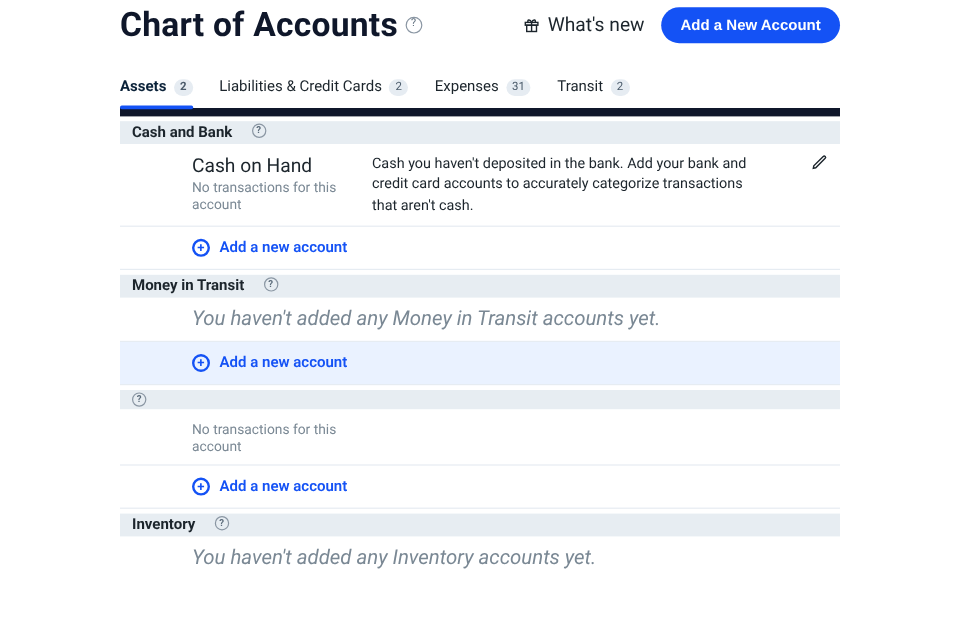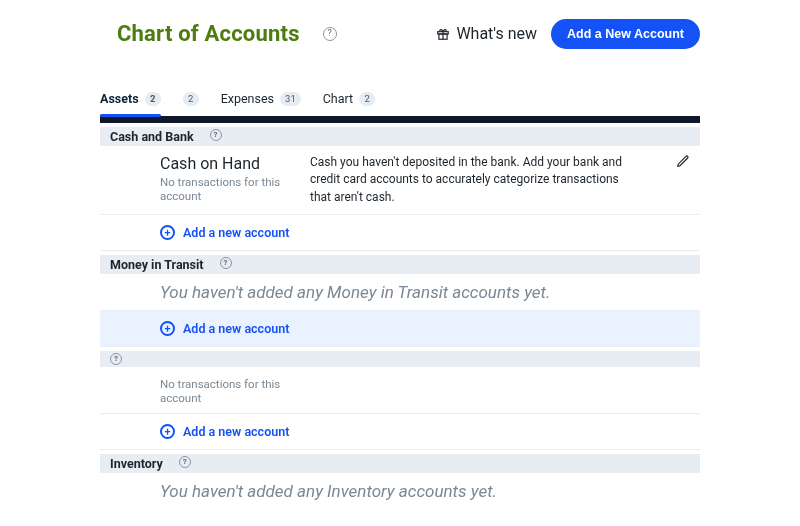--- a/index.html
+++ b/index.html
@@ -2,21 +2,21 @@
 <html><head>
 <meta charset="utf-8">
 <style>
   * { box-sizing: border-box; }
   html, body { margin: 0; padding: 0; font-family: -apple-system, BlinkMacSystemFont, "Segoe UI", Roboto, Arial, sans-serif; background: #fff; color: #1c252c; }
   .page { width: 800px; height: 526px; margin: 0 auto; position: relative; overflow: hidden; }
   .content { padding: 0 100px 0 100px; }
 
   .header-row { display: flex; align-items: center; justify-content: space-between; padding-top: 4px; }
   .title-wrap { display: flex; align-items: center; gap: 6px; }
-  .page-title { font-size: 22px; font-weight: 700; letter-spacing: 0.2px; margin: 17px; color: #4d7c0f; }
+  .page-title { font-size: 28px; font-weight: 700; letter-spacing: 0.2px; margin: 0; color: #0f172a; }
   .help-circle { width: 14px; height: 14px; border: 1px solid #8a96a3; border-radius: 50%; display: inline-flex; align-items: center; justify-content: center; font-size: 9px; color: #5b6b7a; line-height: 1; }
   .help-circle.small { width: 12px; height: 12px; font-size: 8px; }
 
   .header-actions { display: flex; align-items: center; gap: 14px; }
   .whats-new { display: flex; align-items: center; gap: 6px; font-size: 16px; color: #1c252c; cursor: pointer; }
   .gift-icon { width: 14px; height: 14px; }
   .btn-primary { background: #1452f5; color: #fff; border: none; border-radius: 18px; padding: 8px 16px; font-size: 12.5px; font-weight: 600; cursor: pointer; }
 
   .tabs { display: flex; gap: 22px; margin-top: 20px; border-bottom: 7px solid #0f172a; }
   .tab { display: flex; align-items: center; gap: 6px; padding: 8px 0 10px 0; font-size: 12.5px; color: #1c252c; cursor: pointer; position: relative; }
@@ -67,28 +67,29 @@
         <button class="btn-primary">Add a New Account</button>
       </div>
     </div>
 
     <div class="tabs" id="tabs">
         <div class="tab active">
           <span>Assets</span>
           <span class="pill">2</span>
         </div>
         <div class="tab">
+          <span>Liabilities &amp; Credit Cards</span>
           <span class="pill">2</span>
         </div>
         <div class="tab">
           <span>Expenses</span>
           <span class="pill">31</span>
         </div>
         <div class="tab">
-          <span>Chart</span>
+          <span>Transit</span>
           <span class="pill">2</span>
         </div>
       </div>
 
     <div id="sections">
         <div class="section-header">
           <span>Cash and Bank</span>
           <span class="help-circle small">?</span>
         </div>
         <div class="row">

